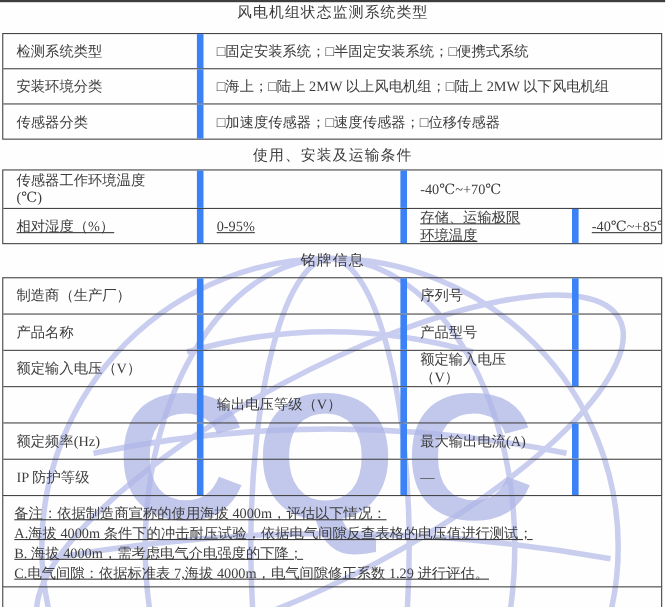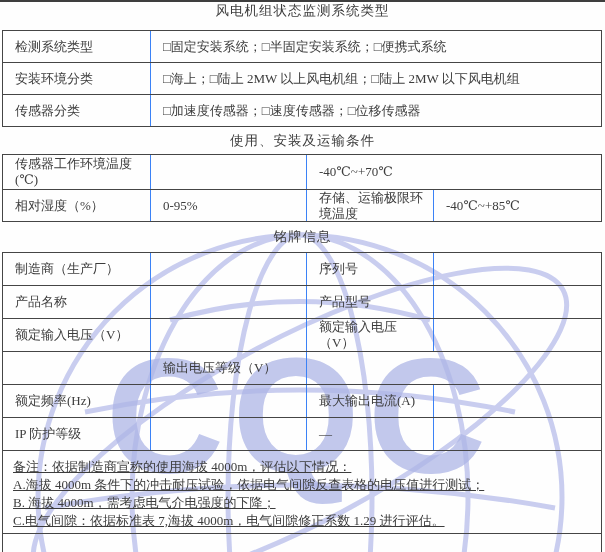--- a/index.html
+++ b/index.html
@@ -26,37 +26,37 @@
   }
   .band-use{height:27px;}
   .band-plate{height:30px;}
 
   .tbl{
     width:600px;margin-left:2px;
     border:1px solid #454545;
     background:transparent;
     box-sizing:border-box;
   }
-  .row{display:grid;border-top:1px solid #454545;}
+  .row{display:grid;border-top:1px solid #454545;gap:29px;}
   .row:first-child{border-top:none;}
   .cell{
-    border-left:1px solid #3b82f6;
+    border-left:6px solid #3b82f6;
     display:flex;align-items:center;
     font-size:13px;line-height:16px;
     padding:2px 6px 2px 12px;
     box-sizing:border-box;
     overflow:hidden;
     background:transparent;
   }
   .cell:first-child{border-left:none;}
 
   .tbl-a .row{grid-template-columns:147px 1fr;height:31px;}
   .tbl-b .row,.tbl-c .row{grid-template-columns:147px 156px 127px 1fr;}
   .tbl-b .row-1{height:34px;}
-  .tbl-b .row-2{height:31px;}
+  .tbl-b .row-2{height:31px;text-decoration:underline;}
   .tbl-c .row{height:32px;}
 
   .remarks{
     width:600px;margin-left:2px;
     border:1px solid #454545;border-top:none;
     box-sizing:border-box;
     height:83px;
     padding:7px 10px 0 10px;
     font-size:13px;line-height:18px;
     background:transparent;

